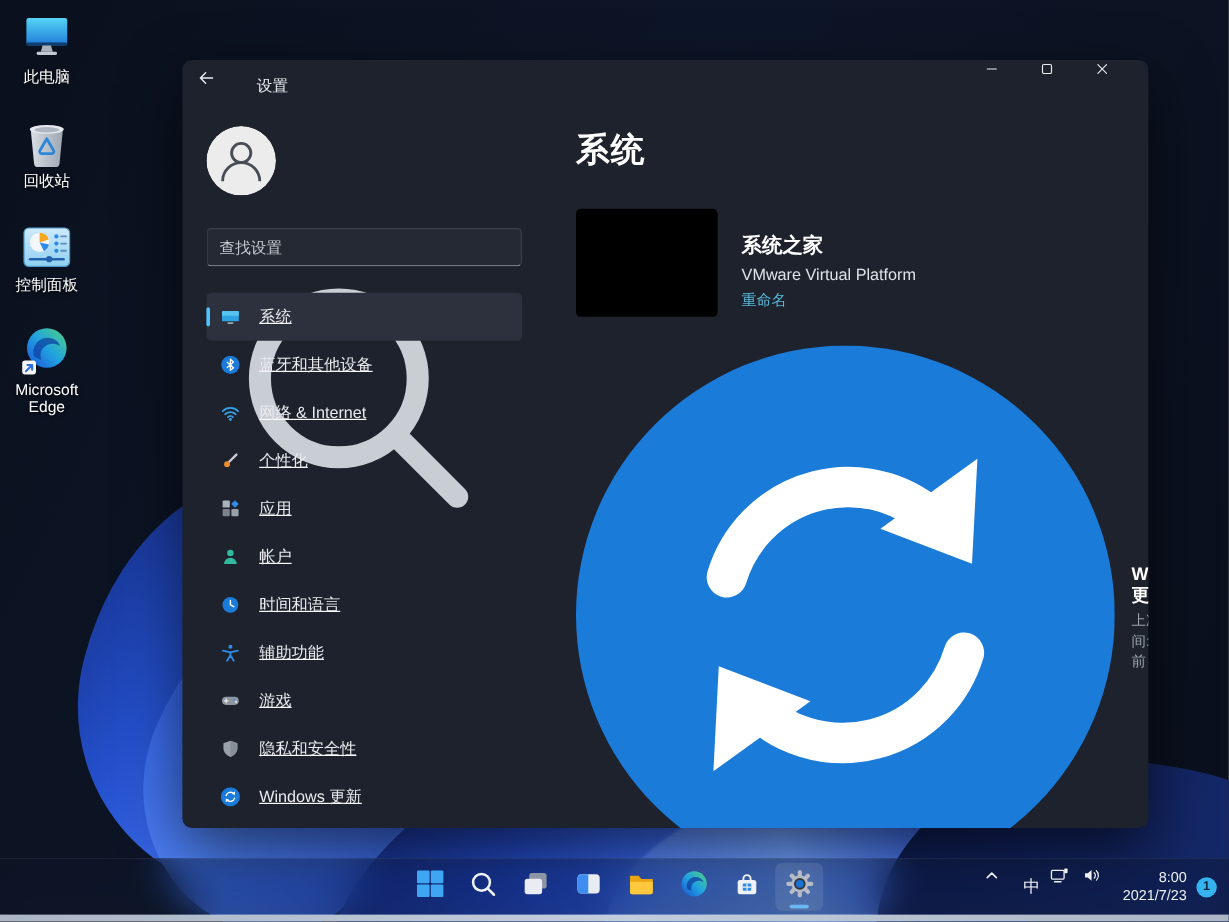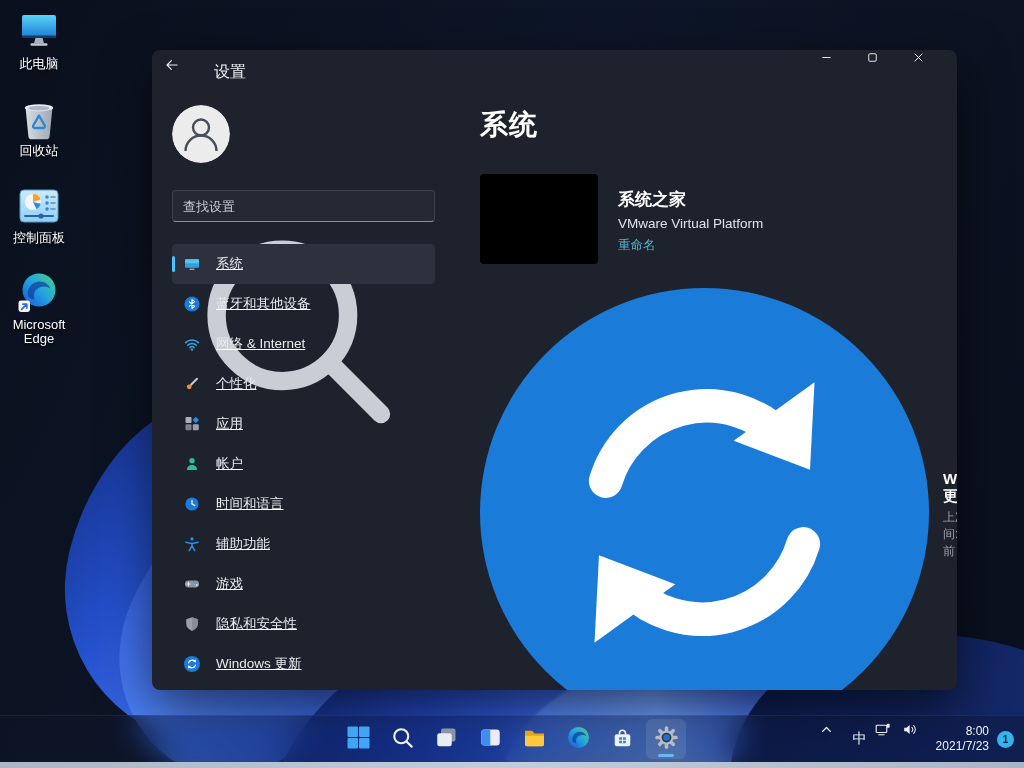--- a/index.html
+++ b/index.html
@@ -38,21 +38,21 @@
     color:#fff; text-shadow:0 1px 3px rgba(0,0,0,.9); }
 
   
   .win { position:absolute; left:152px; top:50px; width:805px; height:640px;
     background:#1d222c; border-radius:8px; overflow:hidden;
     box-shadow:0 18px 50px rgba(0,0,0,.6); }
   .titlebar { height:44px; display:flex; align-items:center; position:relative; }
   .back-btn { width:34px; height:30px; margin-left:12px; border-radius:4px;
     display:flex; align-items:center; justify-content:center; }
   .back-btn svg { width:16px; height:16px; }
-  .win-title { margin-left:16px; font-size:16px; color:#eef0f4; }
+  .win-title { margin-left:16px; font-size:13px; color:#eef0f4; }
   .win-controls { position:absolute; right:0; top:0; height:40px; display:flex; }
   .ctrl-btn { width:46px; height:40px; display:flex; align-items:center; justify-content:center; }
   .ctrl-btn svg { width:15px; height:15px; }
 
   .win-body { display:flex; height:596px; }
 
   
   .sidebar { width:303px; padding:0 20px; flex-shrink:0;text-decoration:underline; }
   .avatar { width:58px; height:58px; margin-top:11px; border-radius:50%; overflow:hidden; }
   .searchbox { position:relative; margin-top:27px; }
@@ -67,21 +67,21 @@
   .nav-item.selected { background:#2c313d; }
   .nav-item .pill { display:none; position:absolute; left:0; top:12px; width:3px; height:16px;
     border-radius:2px; background:#4cc2ff; }
   .nav-item.selected .pill { display:block; }
   .nav-item .nicon { width:16px; height:16px; margin-right:16px; flex-shrink:0; }
   .nav-item .nlabel { font-size:13.5px; color:#e8eaee; white-space:nowrap; }
 
   
   .main { flex:1; padding:0 28px 0 25px; min-width:0; }
   .page-title { margin-top:12px; font-size:28px; font-weight:600; letter-spacing:1px; }
-  .dev-row { margin-top:30px; display:flex; align-items:flex-start; }
+  .dev-row { margin-top:30px; display:flex; align-items:center; }
   .dev-thumb { width:118px; height:90px; background:#000; border-radius:4px; flex-shrink:0; }
   .dev-info { margin-left:20px; padding-top:14px; }
   .dev-name { font-size:17px; font-weight:600; }
   .dev-model { margin-top:5px; font-size:13.5px; color:#dfe3e8; }
   .dev-rename { margin-top:6px; font-size:12.5px; color:#58b7d9; cursor:default; }
   .update-row { margin-top:24px; display:flex; align-items:center; cursor:default; }
   .update-badge { width:26px; height:26px; flex-shrink:0; }
   .update-text { margin-left:14px; }
   .update-title { font-size:15px; font-weight:600; }
   .update-status { margin-top:3px; font-size:12px; color:#9aa2ad; }

